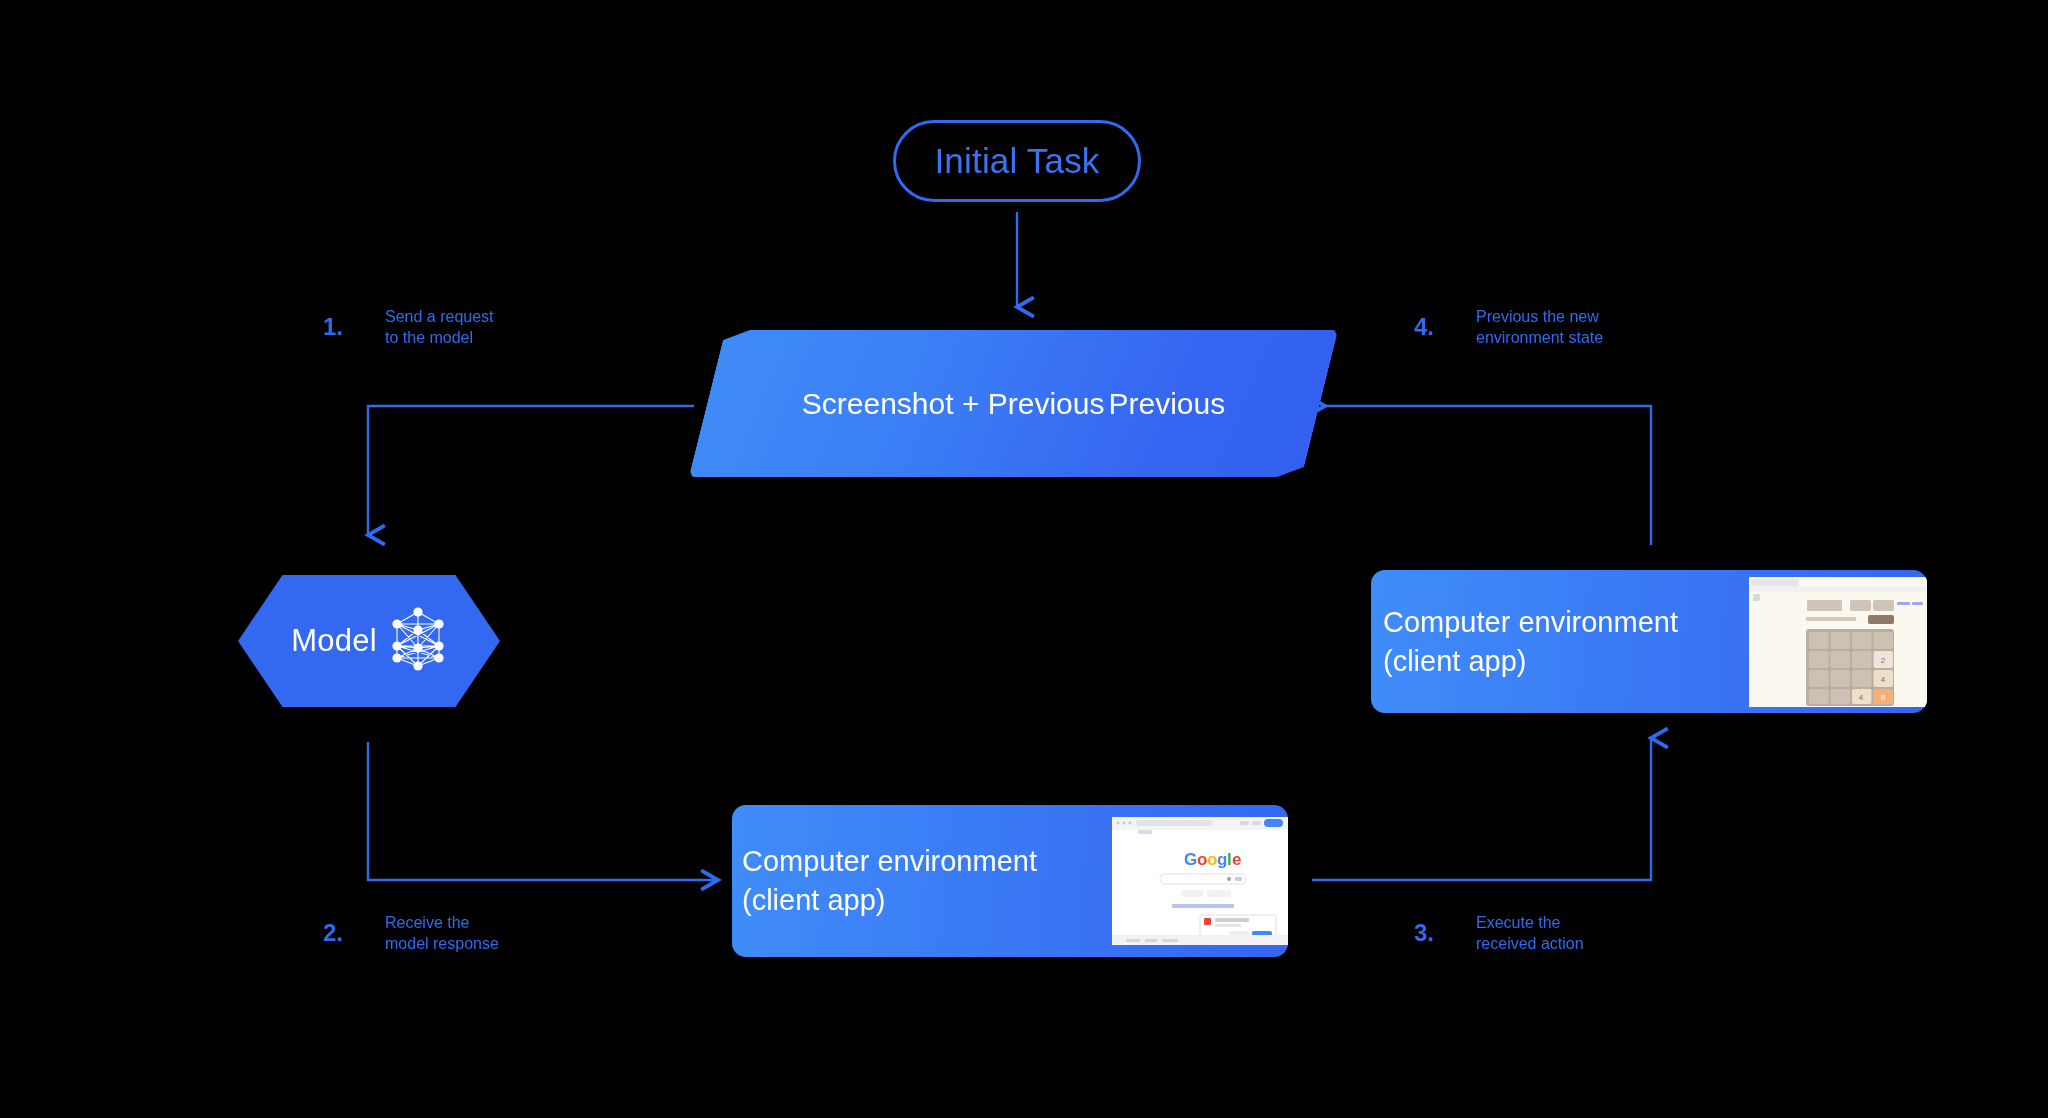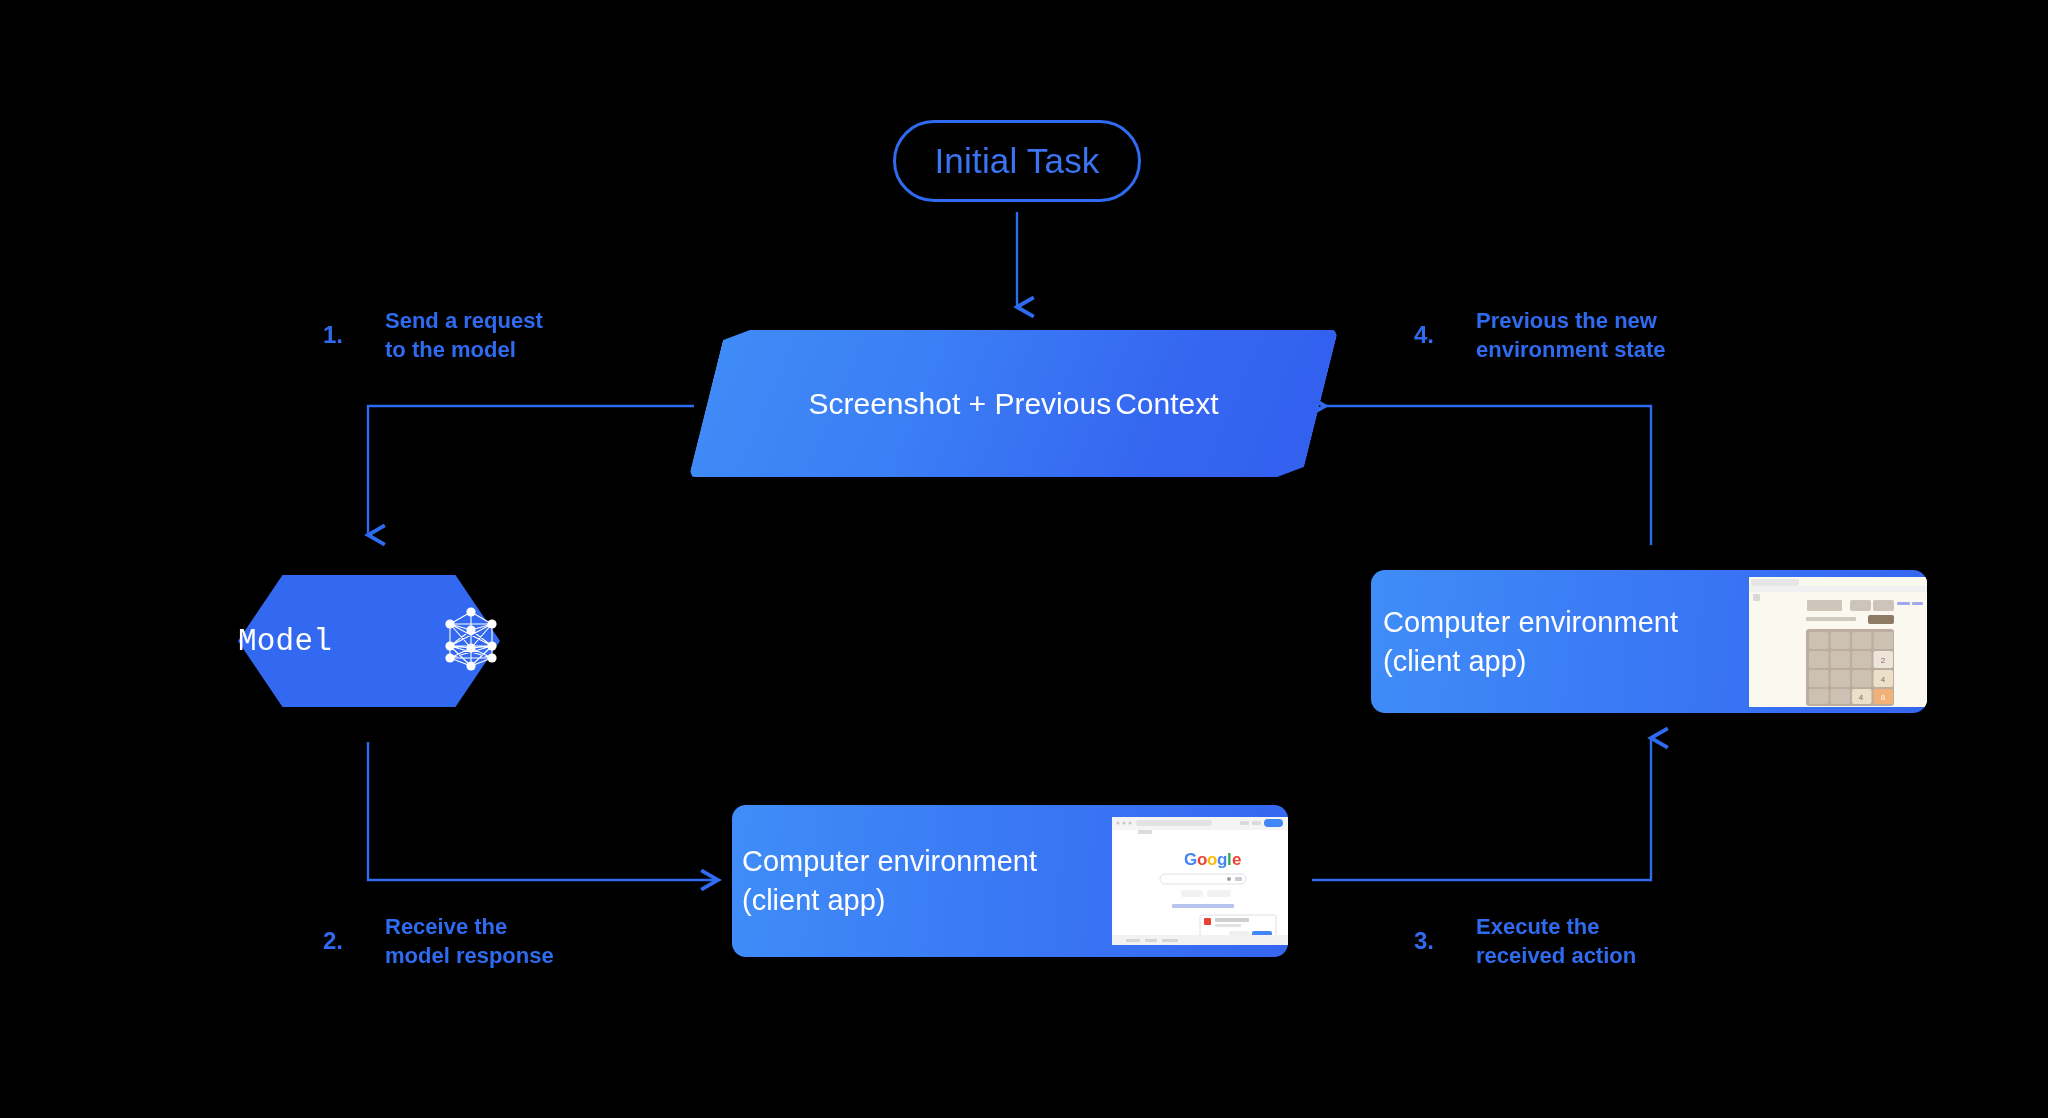--- a/index.html
+++ b/index.html
@@ -81,23 +81,22 @@
     position: absolute;
     inset: 0;
     background: #3369f1;
     clip-path: polygon(17% 0%, 83% 0%, 100% 50%, 83% 100%, 17% 100%, 0% 50%);
   }
   .hexagon .hexinner {
     position: absolute;
     inset: 0;
     display: flex;
     align-items: center;
-    justify-content: space-between;
+    justify-content: center;
     gap: 12px;
-    font-family: Liberation Mono, monospace;
   }
   .hex-label {
     color: #ffffff;
     font-size: 31px;
     letter-spacing: 0.2px;
   }
   .nn-icon { width: 58px; height: 72px; display: block; }
 
   
   .env-card {
@@ -150,22 +149,22 @@
   }
   .step-num {
     color: #2f6bf0;
     font-size: 24px;
     font-weight: bold;
     width: 62px;
     flex: none;
   }
   .step-text {
     color: #2f6bf0;
-    font-size: 22px;
-    font-weight: bold;
+    font-size: 16px;
+    font-weight: normal;
     line-height: 1.32;
     white-space: pre-line;
   }
   .step1 { left: 323px; top: 306px; }
   .step4 { left: 1414px; top: 306px; }
   .step2 { left: 323px; top: 912px; }
   .step3 { left: 1414px; top: 912px; }
 </style>
 </head>
 <body>
@@ -200,21 +199,21 @@
   </svg>
 
   <div class="pill">
     <span class="pill-label">Initial Task</span>
   </div>
 
   <div class="parallelogram">
     <div class="skew"></div>
     <div class="ptext">
       <span>Screenshot + Previous</span>
-      <span>Context</span>
+      <span>Previous</span>
     </div>
   </div>
 
   <div class="hexagon">
     <div class="hexshape"></div>
     <div class="hexinner">
       <span class="hex-label">Model</span>
       <svg class="nn-icon" viewBox="0 0 58 72">
         <g stroke="#ffffff" stroke-width="1.1" fill="none">
           <path d="M29 7 L8 19 M29 7 L29 25 M29 7 L50 19

